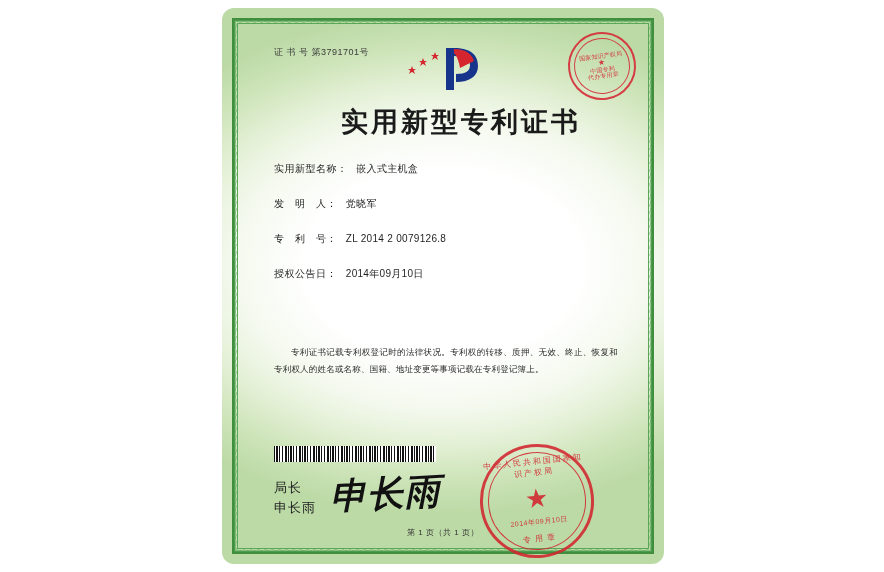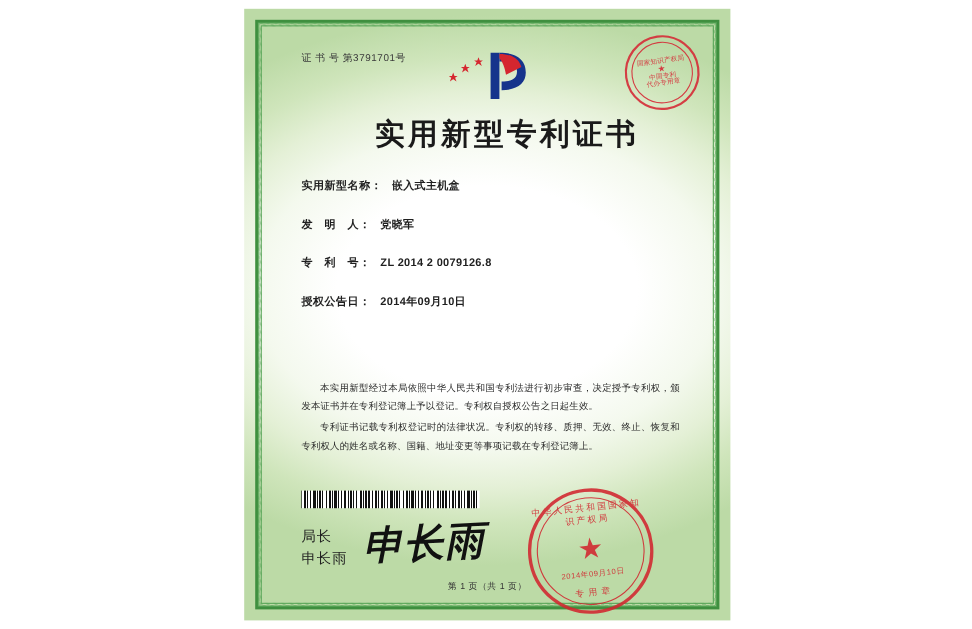--- a/index.html
+++ b/index.html
@@ -22,20 +22,21 @@
   
   .paper {
     position: absolute;
     left: 222px;
     top: 8px;
     width: 442px;
     height: 556px;
     background:
       radial-gradient(ellipse 360px 250px at 50% 46%, #ffffff 0%, #ffffff 38%, #f4f9ee 58%, #e4f0d6 72%, #cfe5bb 85%, #bcdaa6 100%);
     box-sizing: border-box;
+    border-radius: 12px;
   }
   
   .border-outer {
     position: absolute;
     left: 10px;
     top: 10px;
     right: 10px;
     bottom: 10px;
     border: 3px solid #3f8f3f;
     box-sizing: border-box;
@@ -143,21 +144,20 @@
     color: #1a1a1a;
     letter-spacing: 3px;
     margin-left: 36px;
   }
 
   .fields {
     position: absolute;
     left: 52px;
     top: 154px;
     right: 40px;
-    font-weight: bold;
   }
   .field-row {
     font-size: 10px;
     color: #1f1f1f;
     margin-bottom: 21px;
     white-space: nowrap;
   }
   .field-label {
     display: inline-block;
     letter-spacing: 0.5px;
@@ -334,21 +334,20 @@
         <span class="field-label">专　利　号：</span>
         <span class="field-value">ZL 2014 2 0079126.8</span>
       </div>
       <div class="field-row">
         <span class="field-label">授权公告日：</span>
         <span class="field-value">2014年09月10日</span>
       </div>
     </div>
 
     <div class="body-text">
-      <p>本实用新型经过本局依照中华人民共和国专利法进行初步审查，决定授予专利权，颁发本证书并在专利登记簿上予以登记。专利权自授权公告之日起生效。</p>
       <p>专利证书记载专利权登记时的法律状况。专利权的转移、质押、无效、终止、恢复和专利权人的姓名或名称、国籍、地址变更等事项记载在专利登记簿上。</p>
     </div>
 
     <div class="barcode"></div>
 
     <div class="sign-block">
       <div>局长</div>
       <div>申长雨</div>
     </div>
     <div class="signature-script">申长雨</div>

